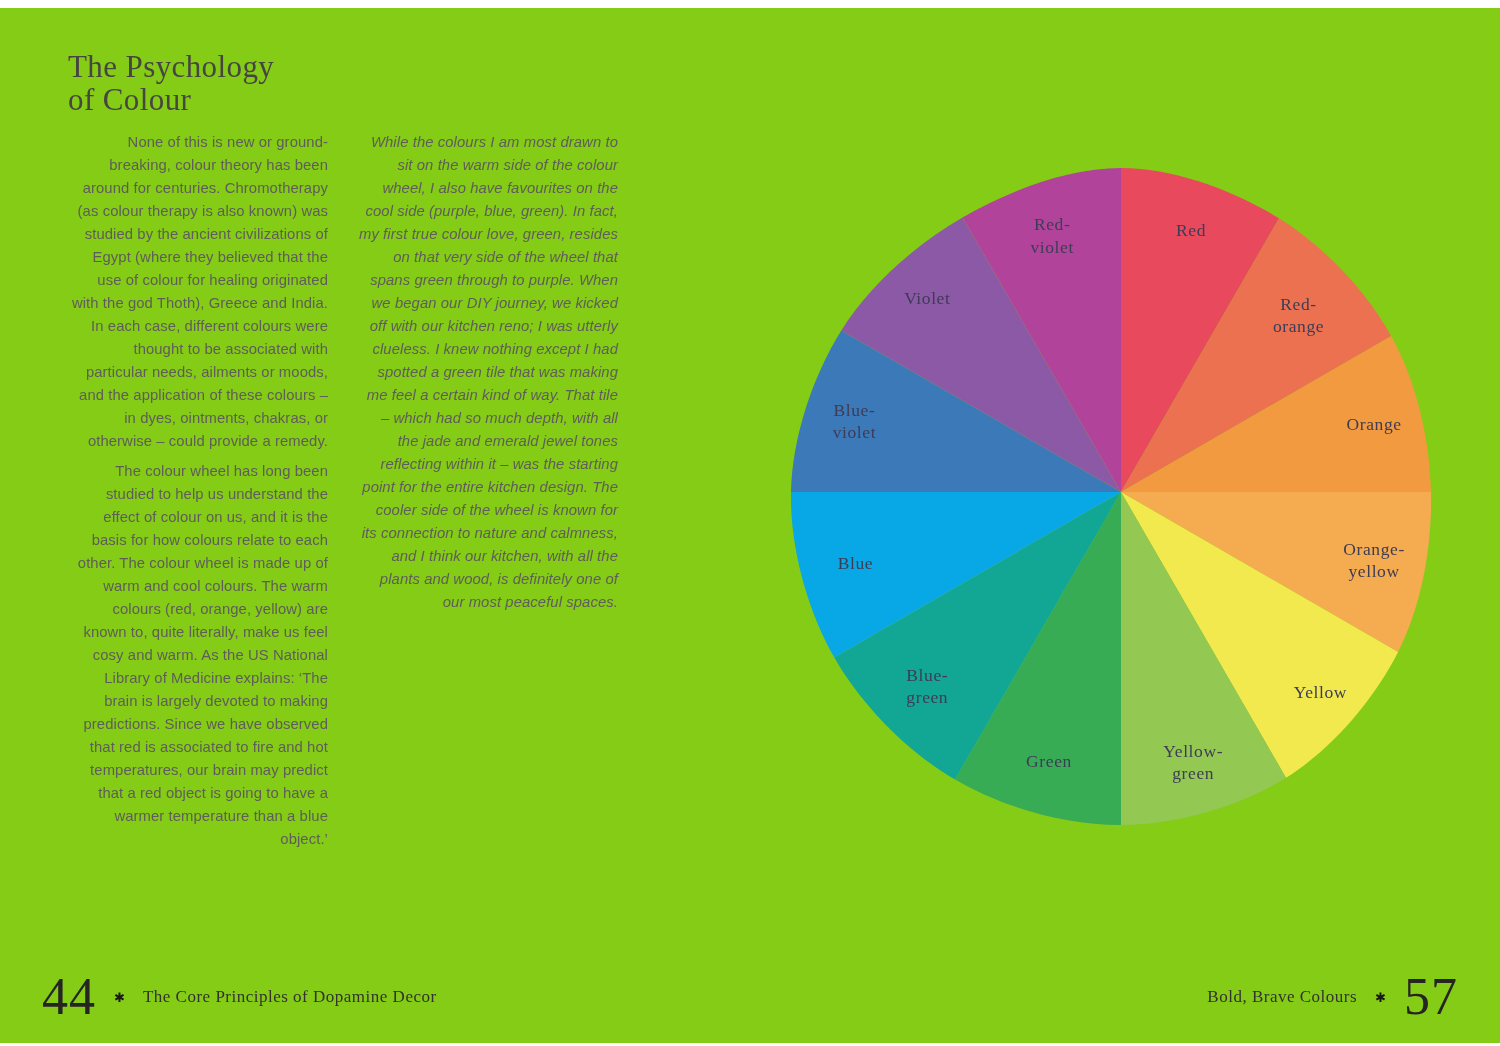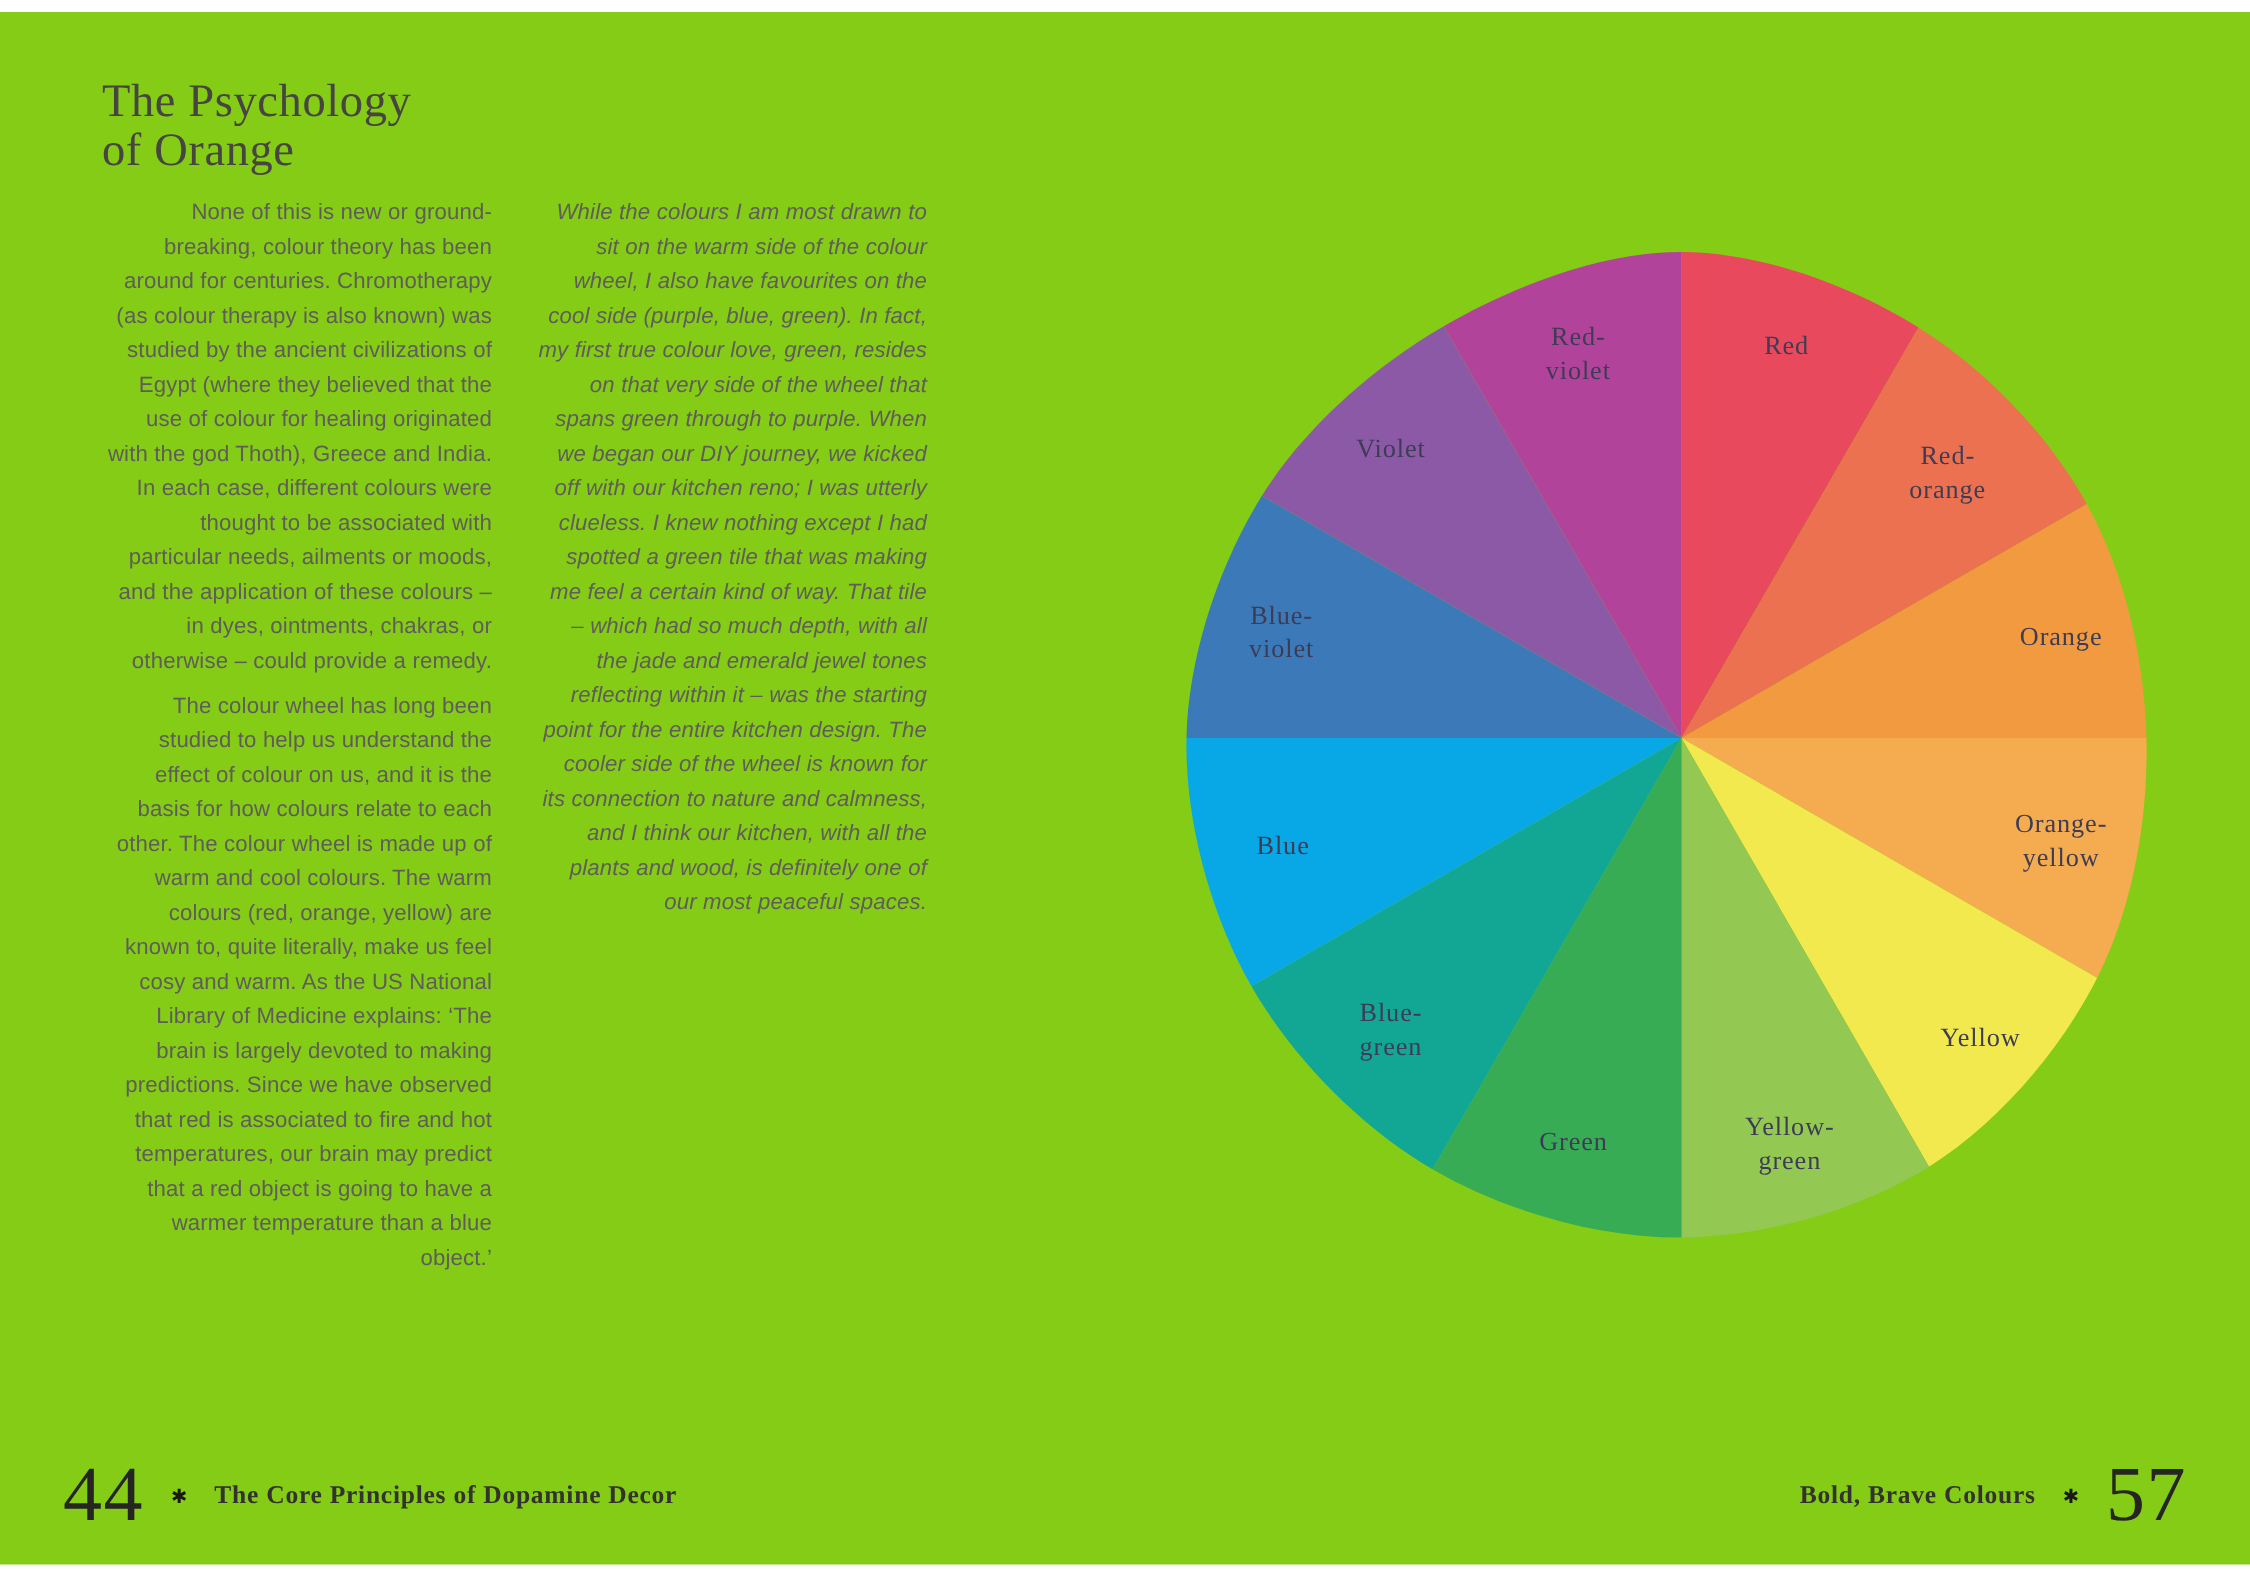--- a/index.html
+++ b/index.html
@@ -67,36 +67,35 @@
   .footer-star {
     font-size: 13px;
     color: #191813;
     margin: 0 18px;
     transform: translateY(1px);
   }
   .footer-title {
     font-size: 17px;
     letter-spacing: 0.5px;
     color: #33322e;
-    font-weight: bold;
   }
   .strip {
     position: absolute; left: 0; width: 1500px; background: #ffffff;
   }
   .strip-top { top: 0; height: 8px; }
   .strip-bottom { bottom: 0; height: 3px; }
 </style>
 </head>
 <body>
 
 <div class="spread">
 
   <h1 class="page-title">
     <span>The Psychology</span><br>
-    <span>of Orange</span>
+    <span>of Colour</span>
   </h1>
 
   <div class="text-col col-1">
     <p>None of this is new or ground-breaking, colour theory has been around for centuries.  Chromotherapy (as colour therapy is also known) was studied by the ancient civilizations of Egypt (where they believed that the use of colour for healing originated with the god Thoth), Greece and India. In each case, different colours were thought to be associated with particular needs, ailments or moods, and the application of these colours – in dyes, ointments, chakras, or otherwise – could provide a remedy.</p>
     <p>The colour wheel has long been studied to help us understand the effect of colour on us, and it is the basis for how colours relate to each other. The colour wheel is made up of warm and cool colours. The warm colours (red, orange, yellow) are known to, quite literally, make us feel cosy and warm. As the US National Library of Medicine explains: ‘The brain is largely devoted to making predictions. Since we have observed that red is associated to fire and hot temperatures, our brain may predict that a red object is going to have a warmer temperature than a blue object.’</p>
   </div>
 
   <div class="text-col col-2">
     <p>While the colours I am most drawn to sit on the warm side of the colour wheel, I also have favourites on the cool side (purple, blue, green). In fact, my first true colour love, green, resides on that very side of the wheel that spans green through to purple. When we began our DIY journey, we kicked off with our kitchen reno; I was utterly clueless. I knew nothing except I had spotted a green tile that was making me feel a certain kind of way. That tile – which had so much depth, with all the jade and emerald jewel tones reflecting within it – was the starting point for the entire kitchen design. The cooler side of the wheel is known for its connection to nature and calmness, and I think our kitchen, with all the plants and wood, is definitely one of our most peaceful spaces.</p>
   </div>

